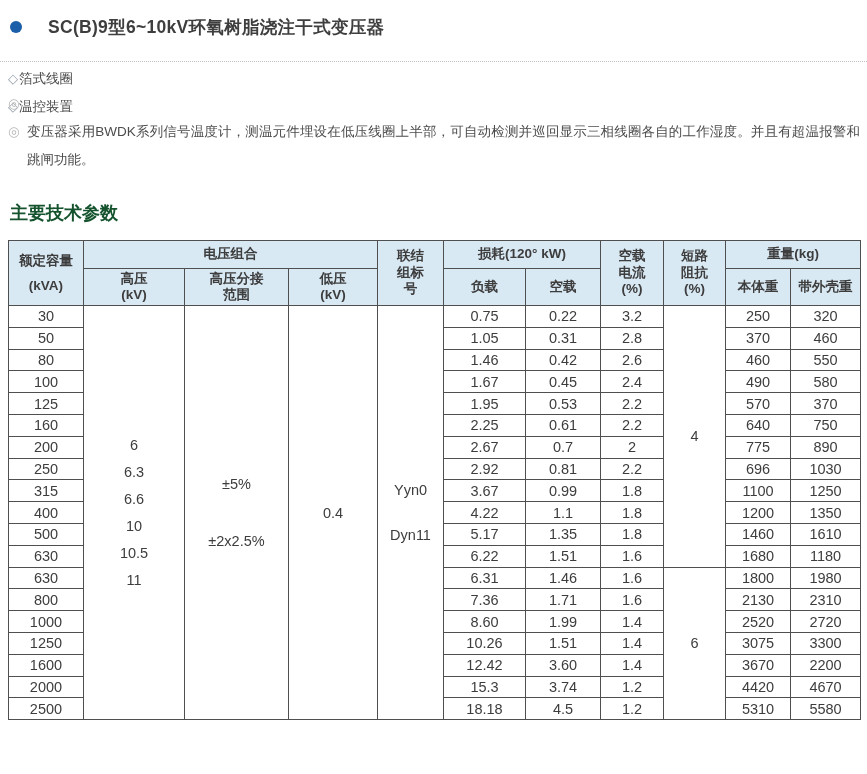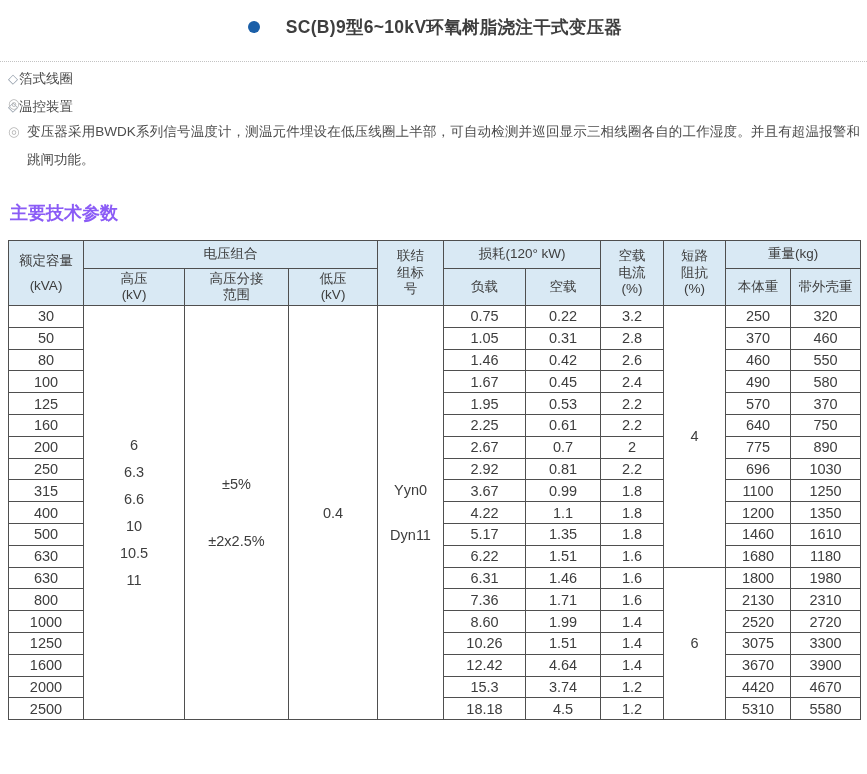--- a/index.html
+++ b/index.html
@@ -5,39 +5,39 @@
   * { box-sizing: border-box; }
   html, body { margin: 0; padding: 0; }
   body {
     width: 867px; height: 774px; background: #ffffff;
     font-family: "Liberation Sans", "DejaVu Sans", sans-serif;
     overflow: hidden;
   }
   .page { padding: 14px 7px 0 8px; }
 
   
-  .doc-title { display: flex; align-items: center; gap: 26px; padding-left: 2px; height: 26px; justify-content: center; }
+  .doc-title { display: flex; align-items: center; gap: 26px; padding-left: 2px; height: 26px; }
   .bullet { width: 12px; height: 12px; border-radius: 50%; background: #1b5fa8; flex: 0 0 auto; }
   .doc-title h1 { font-size: 17.5px; margin: 0; color: #3e3e3e; font-weight: 700; letter-spacing: .3px; }
 
   .divider { border: 0; border-top: 1px dotted #c3c3c3; margin: 21px -7px 0 -8px; }
 
   
   .feat-head { font-size: 13.5px; color: #4b4b4b; margin-top: 5px; line-height: 23px; display: flex; align-items: center; }
   .feat-head .diamond { color: #8d98a5; font-size: 13px; margin-right: 1px; }
   .feat-body { position: relative; font-size: 13.5px; color: #4c4c4c; line-height: 28px; padding-left: 19px; margin: 0; text-align: justify; }
   .feat-body .ring { position: absolute; left: 0; top: 0; color: #b8b8b8; }
 
   
-  .section-title { color: #8b5cf6; font-size: 18px; font-weight: 700; margin: 27px 0 15px 2px; }
+  .section-title { color: #14532d; font-size: 18px; font-weight: 700; margin: 27px 0 15px 2px; }
 
   
   table { border-collapse: collapse; table-layout: fixed; width: 852px; }
   th, td { border: 1px solid #4f4f4f; text-align: center; vertical-align: middle; padding: 0; color: #3d3d3d; }
-  thead th { background: #d9e9f4; font-weight: 400; font-size: 13.5px; line-height: 16.5px; white-space: pre-line; }
+  thead th { background: #d9e9f4; font-weight: 700; font-size: 13.5px; line-height: 16.5px; white-space: pre-line; }
   thead tr:first-child { height: 28px; }
   thead tr:last-child { height: 37px; }
   th.cap { line-height: 25px; }
   tbody td { font-size: 14.5px; height: 21.8px; }
   td.pre { white-space: pre-line; }
   td.hv  { line-height: 27px; }
   td.tap { line-height: 57px; }
   td.vec { line-height: 45px; }
 </style>
 </head>
@@ -257,24 +257,24 @@
           <td>1250</td>
           <td>10.26</td>
           <td>1.51</td>
           <td>1.4</td>
           <td>3075</td>
           <td>3300</td>
         </tr>
         <tr>
           <td>1600</td>
           <td>12.42</td>
-          <td>4.64</td>
+          <td>3.60</td>
           <td>1.4</td>
           <td>3670</td>
-          <td>3900</td>
+          <td>2200</td>
         </tr>
         <tr>
           <td>2000</td>
           <td>15.3</td>
           <td>3.74</td>
           <td>1.2</td>
           <td>4420</td>
           <td>4670</td>
         </tr>
         <tr>

